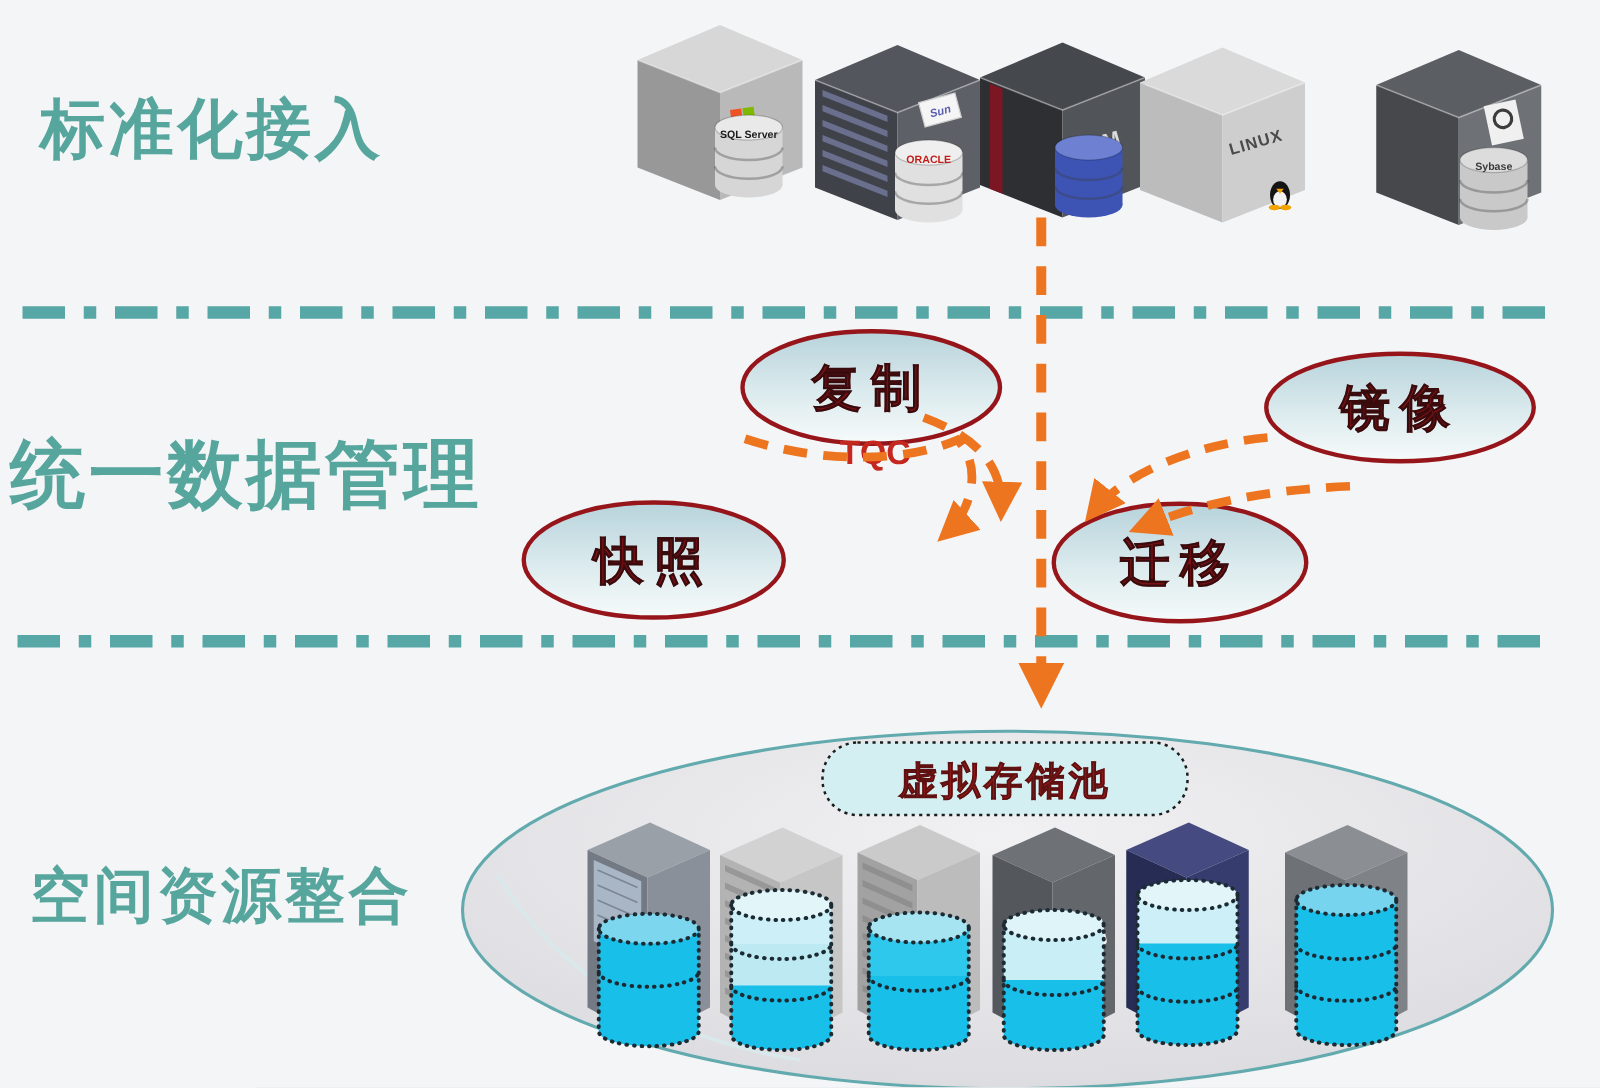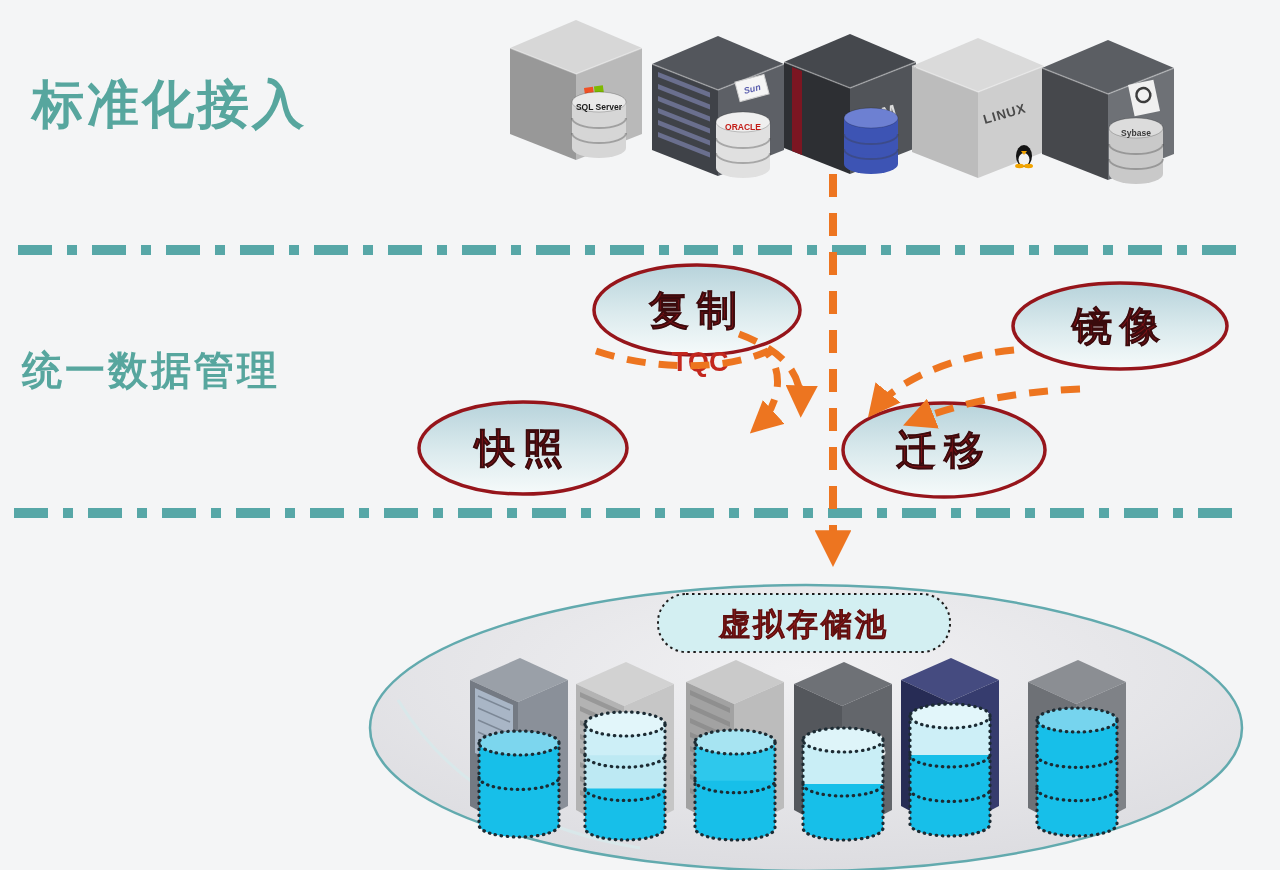--- a/index.html
+++ b/index.html
@@ -6,34 +6,35 @@
   .stage{
     position:relative;width:1280px;height:870px;overflow:hidden;
     background:#f4f5f6;
     font-family:"Liberation Sans","DejaVu Sans",sans-serif;
   }
   .title{
     position:absolute;margin:0;font-weight:800;color:#57a69e;
     letter-spacing:3px;line-height:1;white-space:nowrap;
   }
   .t-access{left:32px;top:78px;font-size:52px;}
-  .t-manage{left:22px;top:350px;font-size:40px;}
+  .t-manage{left:8px;top:350px;font-size:60px;}
   .t-integrate{left:24px;top:694px;font-size:48px;}
   #scene{position:absolute;left:0;top:0;}
   .server{position:absolute;}
   svg text{font-family:"Liberation Sans","DejaVu Sans",sans-serif;}
   .cjk{font-family:"Liberation Serif","DejaVu Serif",serif;}
 </style>
 </head>
 <body>
 
 <div class="stage">
 
   <div class="title t-access">标准化接入</div>
   <div class="title t-manage">统一数据管理</div>
+  <div class="title t-integrate">空间资源整合</div>
 
   <svg id="scene" width="1280" height="870" viewBox="0 0 1280 870">
     <defs>
       <linearGradient id="bubbleFill" x1="0" y1="0" x2="0" y2="1">
         <stop offset="0" stop-color="#b7d3db"></stop>
         <stop offset="0.55" stop-color="#dcebee"></stop>
         <stop offset="1" stop-color="#f6fafa"></stop>
       </linearGradient>
       <radialGradient id="poolEllipseFill" cx="0.5" cy="0.3" r="0.95">
         <stop offset="0" stop-color="#f1f1f3"></stop>
@@ -151,21 +152,21 @@
           <polyline points="12,40 78,66 144,40" fill="none" stroke="rgba(255,255,255,.35)" stroke-width="1.5"></polyline>
           <g transform="translate(124,130)">
             <ellipse cx="0" cy="0" rx="8" ry="11" fill="#141414"></ellipse>
             <ellipse cx="0" cy="3.5" rx="5.5" ry="6.5" fill="#f2f2f2"></ellipse>
             <polygon points="-3,-5 3,-5 0,-1" fill="#f2a400"></polygon>
             <ellipse cx="-4.5" cy="10" rx="4.5" ry="2.2" fill="#f2a400"></ellipse>
             <ellipse cx="4.5" cy="10" rx="4.5" ry="2.2" fill="#f2a400"></ellipse>
           </g>
           <text transform="translate(106,92) rotate(-16)" text-anchor="middle" font-size="13" font-weight="bold" fill="#4a4a4a" letter-spacing="1" font-family="&quot;Liberation Serif&quot;,&quot;DejaVu Serif&quot;,serif">LINUX</text>
         </svg></div>
-      <div class="server" style="left: 1030px; top: 28px;"><svg viewBox="0 0 150 162" width="150" height="162">
+      <div class="server" style="left: 1089px; top: 28px;"><svg viewBox="0 0 150 162" width="150" height="162">
           <polygon points="12,40 78,12 144,40 78,66" fill="#5b5e63"></polygon>
           <polygon points="12,40 78,66 78,152 12,126" fill="#46484c"></polygon>
           <polygon points="78,66 144,40 144,126 78,152" fill="#6e7176"></polygon>
           <polyline points="12,40 78,66 144,40" fill="none" stroke="rgba(255,255,255,.35)" stroke-width="1.5"></polyline>
           <g transform="translate(114,70) rotate(-12)">
             <rect x="-13" y="-16" width="26" height="32" fill="#f0f0f0"></rect>
             <circle cx="0" cy="-3" r="7" fill="none" stroke="#3c3c3c" stroke-width="2.5"></circle>
           </g>
           <g transform="translate(106,100)">
             <rect x="-27" y="0" width="54" height="46" fill="#c9c9c9"></rect>

